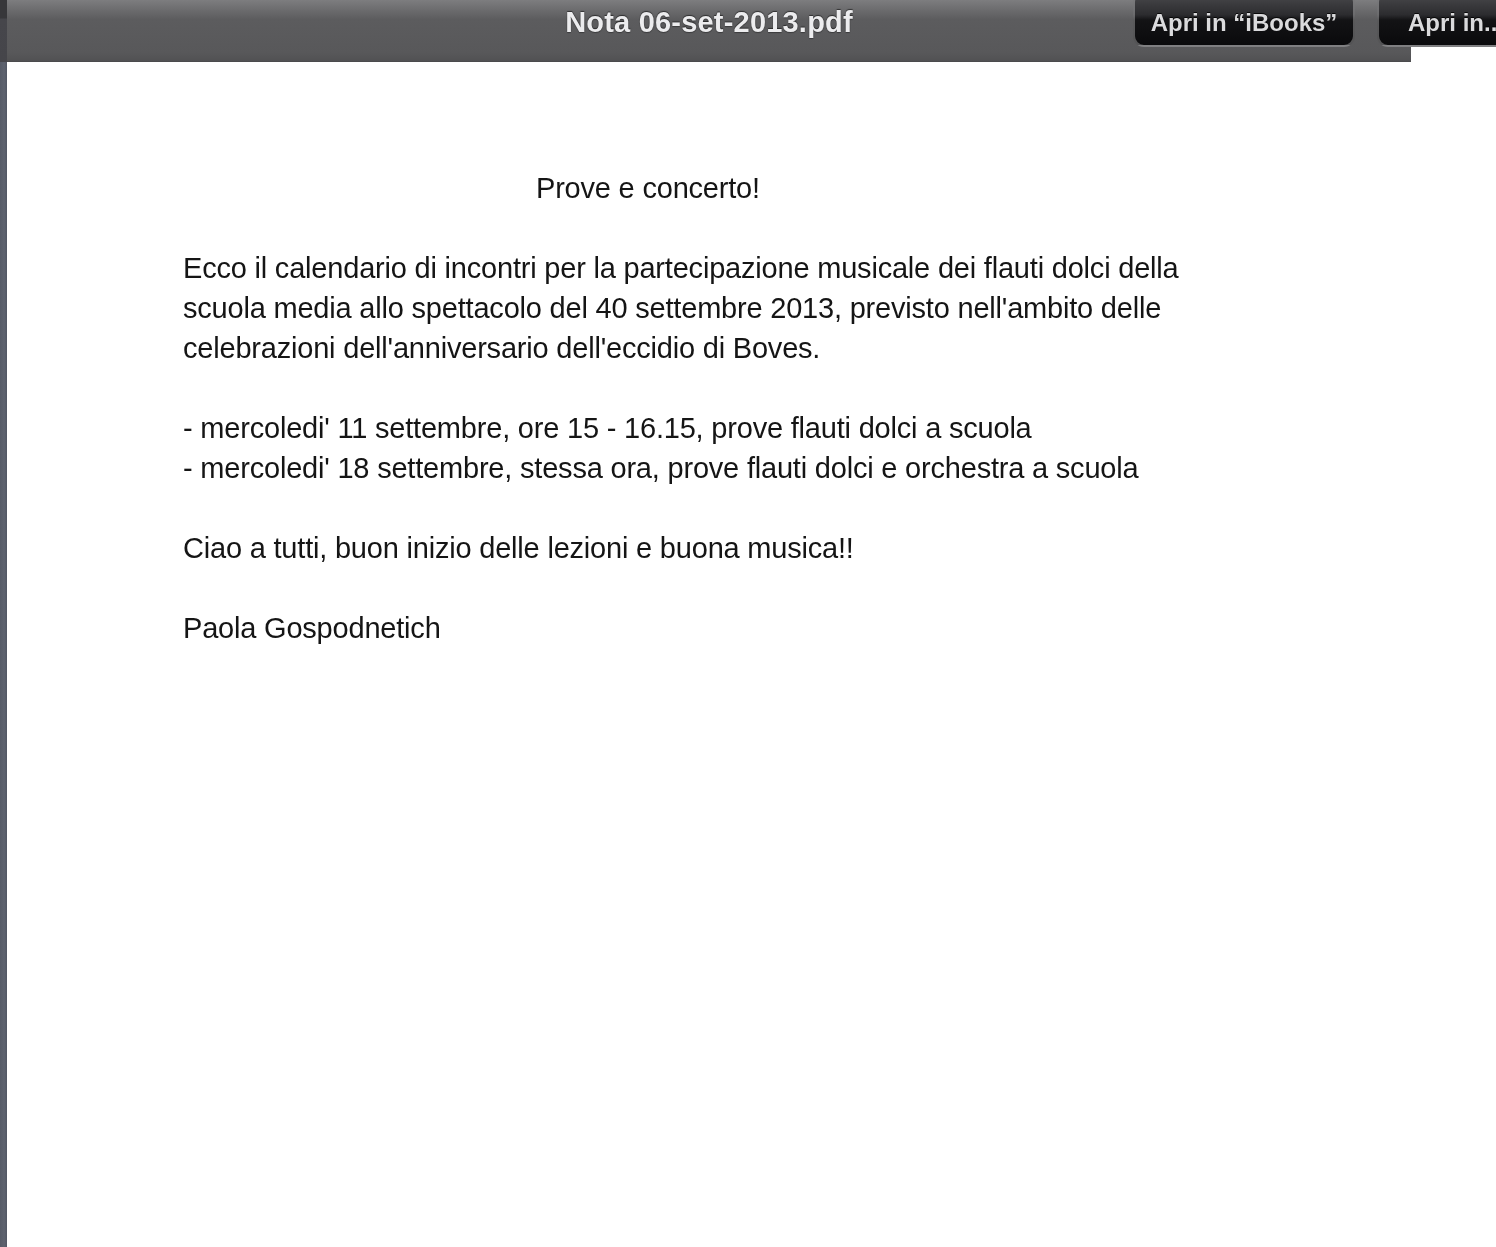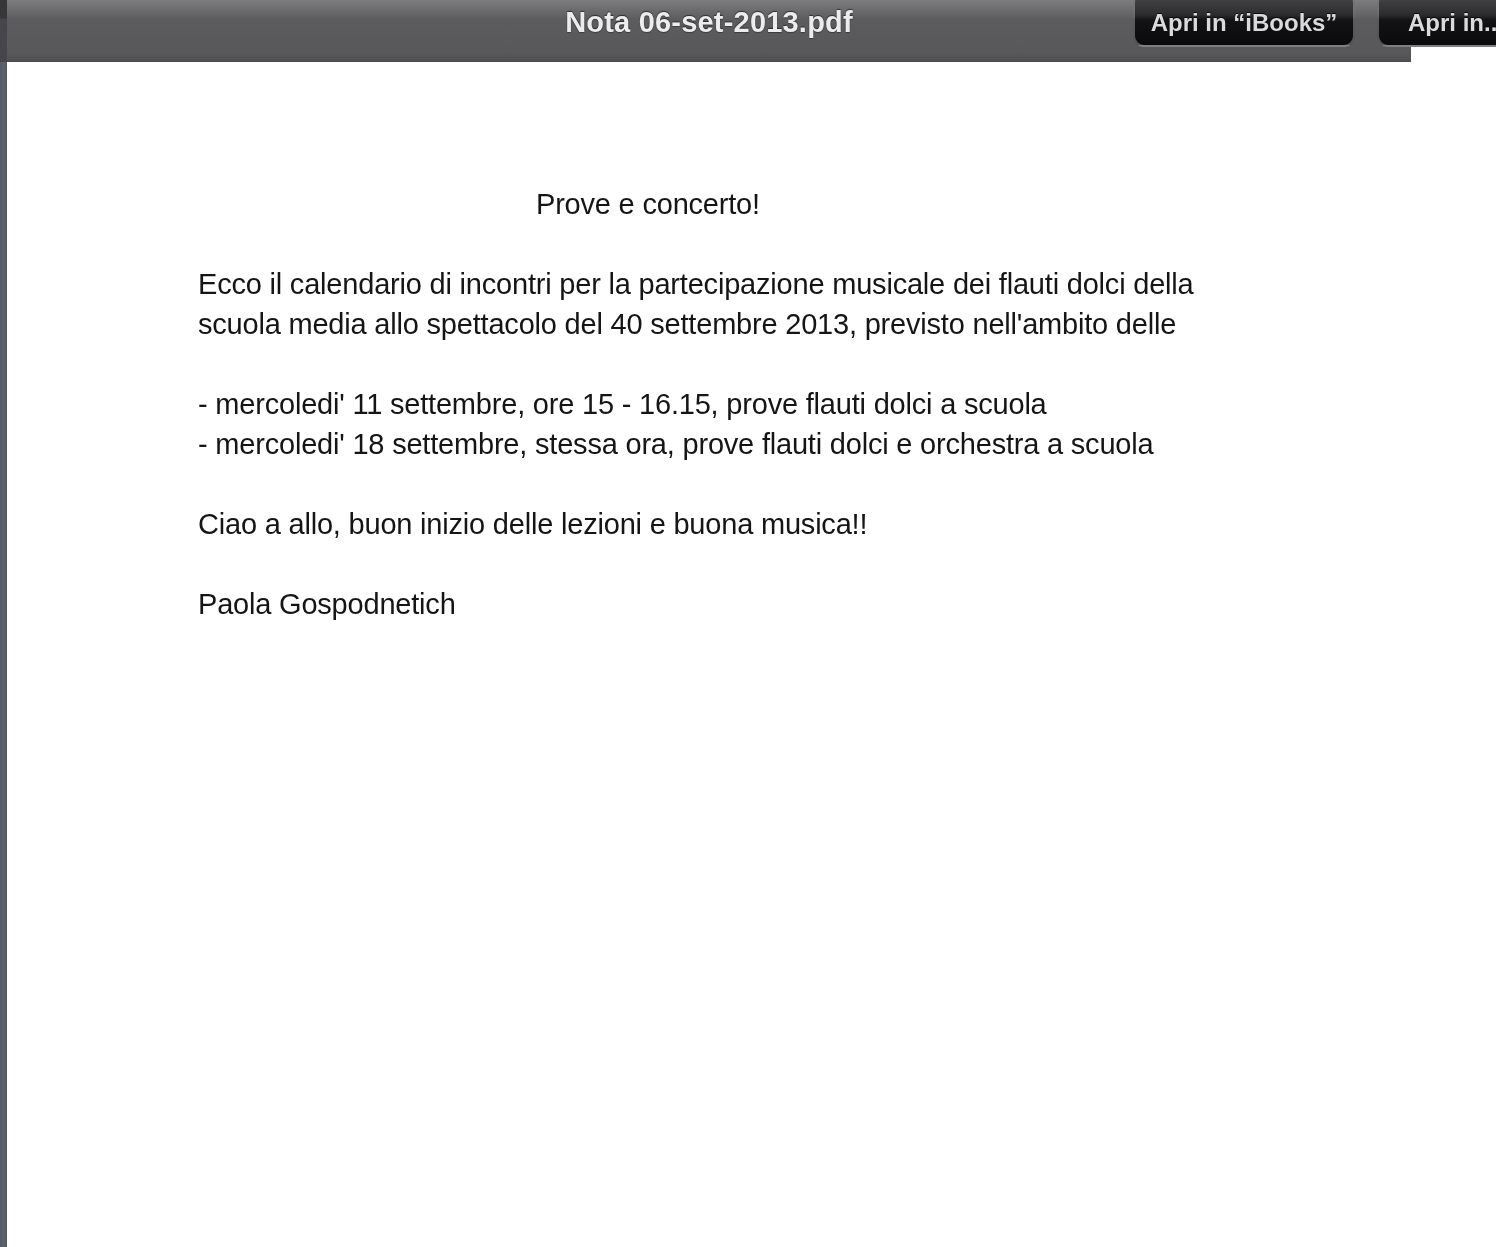--- a/index.html
+++ b/index.html
@@ -71,50 +71,51 @@
   }
   .doc {
     padding: 106px 0 0 176px;
     color: #151515;
     font-size: 29px;
     line-height: 40px;
     letter-spacing: -0.2px;
   }
   .doc-heading {
     text-indent: 353px;
-    margin: 16px 0 40px 0;
+    margin: 0 0 40px 0;
     white-space: pre;
   }
   .para { margin: 0 0 40px 0; }
-  .para .line { white-space: pre; margin-left: 15px; }
+  .para .line { white-space: pre; }
 </style>
 </head>
 <body>
 
 <div class="left-strip">
   <div class="left-strip-top"></div>
 </div>
 
 <header class="toolbar">
   <div class="toolbar-title">Nota 06-set-2013.pdf</div>
   <button class="tb-btn btn-ibooks">Apri in “iBooks”</button>
   <button class="tb-btn btn-openin">Apri in...</button>
 </header>
 
 <main class="page">
   <div class="doc">
     <div class="doc-heading">Prove e concerto!</div>
     <div class="para">
         <div class="line">Ecco il calendario di incontri per la partecipazione musicale dei flauti dolci della</div>
         <div class="line">scuola media allo spettacolo del 40 settembre 2013, previsto nell'ambito delle</div>
+        <div class="line">celebrazioni dell'anniversario dell'eccidio di Boves.</div>
       </div>
     <div class="para">
         <div class="line">- mercoledi' 11 settembre, ore 15 - 16.15, prove flauti dolci a scuola</div>
         <div class="line">- mercoledi' 18 settembre, stessa ora, prove flauti dolci e orchestra a scuola</div>
       </div>
     <div class="para">
-        <div class="line">Ciao a allo, buon inizio delle lezioni e buona musica!!</div>
+        <div class="line">Ciao a tutti, buon inizio delle lezioni e buona musica!!</div>
       </div>
     <div class="para">
         <div class="line">Paola Gospodnetich</div>
       </div>
   </div>
 </main>
 
 </body></html>

